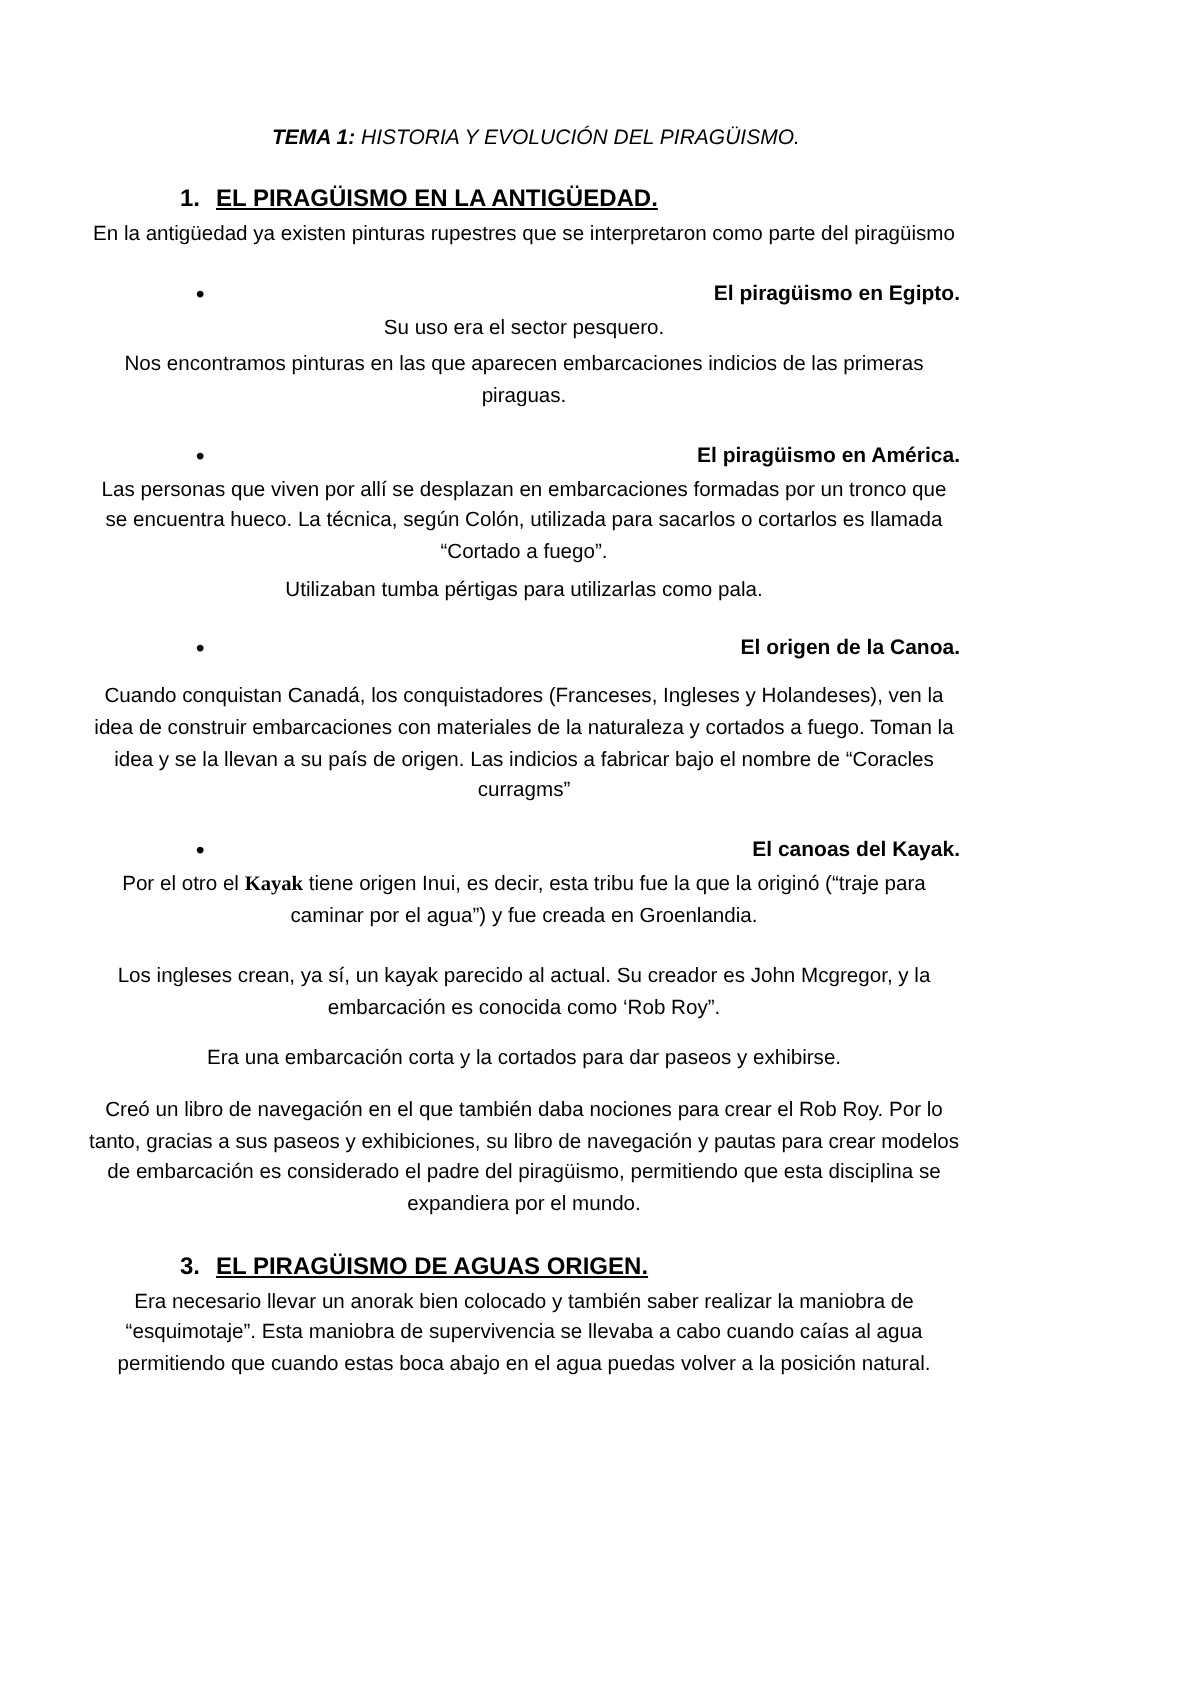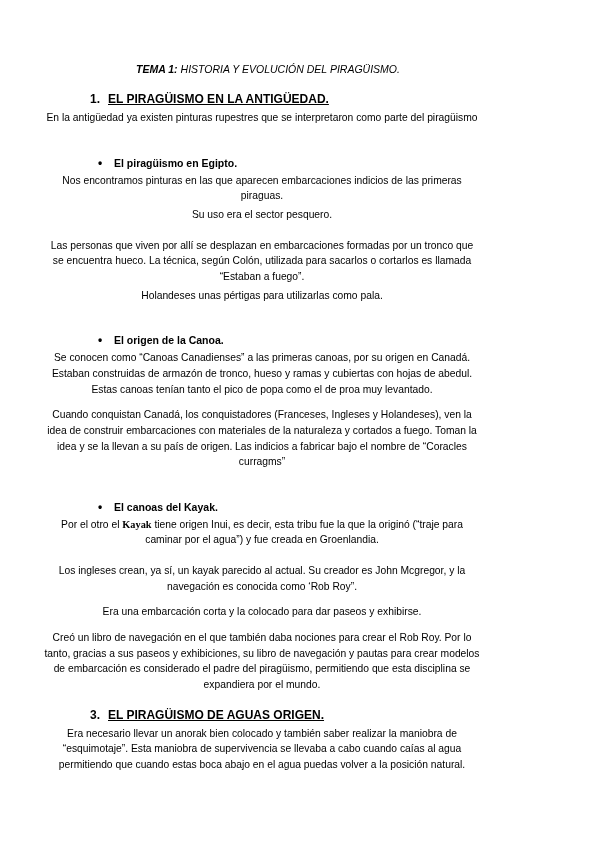--- a/index.html
+++ b/index.html
@@ -42,23 +42,24 @@
     padding-left: 46px;
     text-decoration: underline;
   }
   .num-heading .num {
     display: inline-block;
     width: 18px;
   }
   .bullet-heading {
     font-size: 10.5px;
     font-weight: bold;
-    margin: 16px 0 4px 0;
+    margin: 0 0 4px 0;
     padding-left: 70px;
     position: relative;
+    text-align: right;
   }
   .bullet-heading::before {
     content: "\2022";
     position: absolute;
     left: 54px;
     top: -1px;
     font-size: 12px;
   }
   p.para {
     font-size: 10.3px;
@@ -79,41 +80,41 @@
     <span class="tema">TEMA 1:</span><span class="rest"> HISTORIA Y EVOLUCIÓN DEL PIRAGÜISMO.</span>
   </div>
 
   <div class="num-heading">
     <span class="num">1.</span><span>EL PIRAGÜISMO EN LA ANTIGÜEDAD.</span>
   </div>
   <p class="para">En la antigüedad ya existen pinturas rupestres que se interpretaron como parte del piragüismo</p>
   <div class="gap-md"></div>
 
   <div class="bullet-heading">El piragüismo en Egipto.</div>
+  <p class="para">Su uso era el sector pesquero.</p>
   <p class="para">Nos encontramos pinturas en las que aparecen embarcaciones indicios de las primeras piraguas.</p>
-  <p class="para">Su uso era el sector pesquero.</p>
   <div class="gap-md"></div>
 
-  <p class="para">Las personas que viven por allí se desplazan en embarcaciones formadas por un tronco que se encuentra hueco. La técnica, según Colón, utilizada para sacarlos o cortarlos es llamada “Estaban a fuego”.</p>
-  <p class="para">Holandeses unas pértigas para utilizarlas como pala.</p>
+  <div class="bullet-heading">El piragüismo en América.</div>
+  <p class="para">Las personas que viven por allí se desplazan en embarcaciones formadas por un tronco que se encuentra hueco. La técnica, según Colón, utilizada para sacarlos o cortarlos es llamada “Cortado a fuego”.</p>
+  <p class="para">Utilizaban tumba pértigas para utilizarlas como pala.</p>
   <div class="gap-md"></div>
 
   <div class="bullet-heading">El origen de la Canoa.</div>
-  <p class="para">Se conocen como “Canoas Canadienses” a las primeras canoas, por su origen en Canadá. Estaban construidas de armazón de tronco, hueso y ramas y cubiertas con hojas de abedul. Estas canoas tenían tanto el pico de popa como el de proa muy levantado.</p>
   <div class="gap-sm"></div>
   <p class="para">Cuando conquistan Canadá, los conquistadores (Franceses, Ingleses y Holandeses), ven la idea de construir embarcaciones con materiales de la naturaleza y cortados a fuego. Toman la idea y se la llevan a su país de origen. Las indicios a fabricar bajo el nombre de “Coracles curragms”</p>
   <div class="gap-md"></div>
 
   <div class="bullet-heading">El canoas del Kayak.</div>
   <p class="para"><span>Por el otro el <b>Kayak</b> tiene origen Inui, es decir, esta tribu fue la que la originó (“traje para caminar por el agua”) y fue creada en Groenlandia.</span></p>
   <div class="gap-md"></div>
 
-  <p class="para">Los ingleses crean, ya sí, un kayak parecido al actual. Su creador es John Mcgregor, y la navegación es conocida como ‘Rob Roy”.</p>
+  <p class="para">Los ingleses crean, ya sí, un kayak parecido al actual. Su creador es John Mcgregor, y la embarcación es conocida como ‘Rob Roy”.</p>
   <div class="gap-sm"></div>
-  <p class="para">Era una embarcación corta y la colocado para dar paseos y exhibirse.</p>
+  <p class="para">Era una embarcación corta y la cortados para dar paseos y exhibirse.</p>
   <div class="gap-sm"></div>
   <p class="para">Creó un libro de navegación en el que también daba nociones para crear el Rob Roy. Por lo tanto, gracias a sus paseos y exhibiciones, su libro de navegación y pautas para crear modelos de embarcación es considerado el padre del piragüismo, permitiendo que esta disciplina se expandiera por el mundo.</p>
   <div class="gap-md"></div>
 
   <div class="num-heading">
     <span class="num">3.</span><span>EL PIRAGÜISMO DE AGUAS ORIGEN.</span>
   </div>
   <p class="para">Era necesario llevar un anorak bien colocado y también saber realizar la maniobra de “esquimotaje”. Esta maniobra de supervivencia se llevaba a cabo cuando caías al agua permitiendo que cuando estas boca abajo en el agua puedas volver a la posición natural.</p>
 
 </div>

